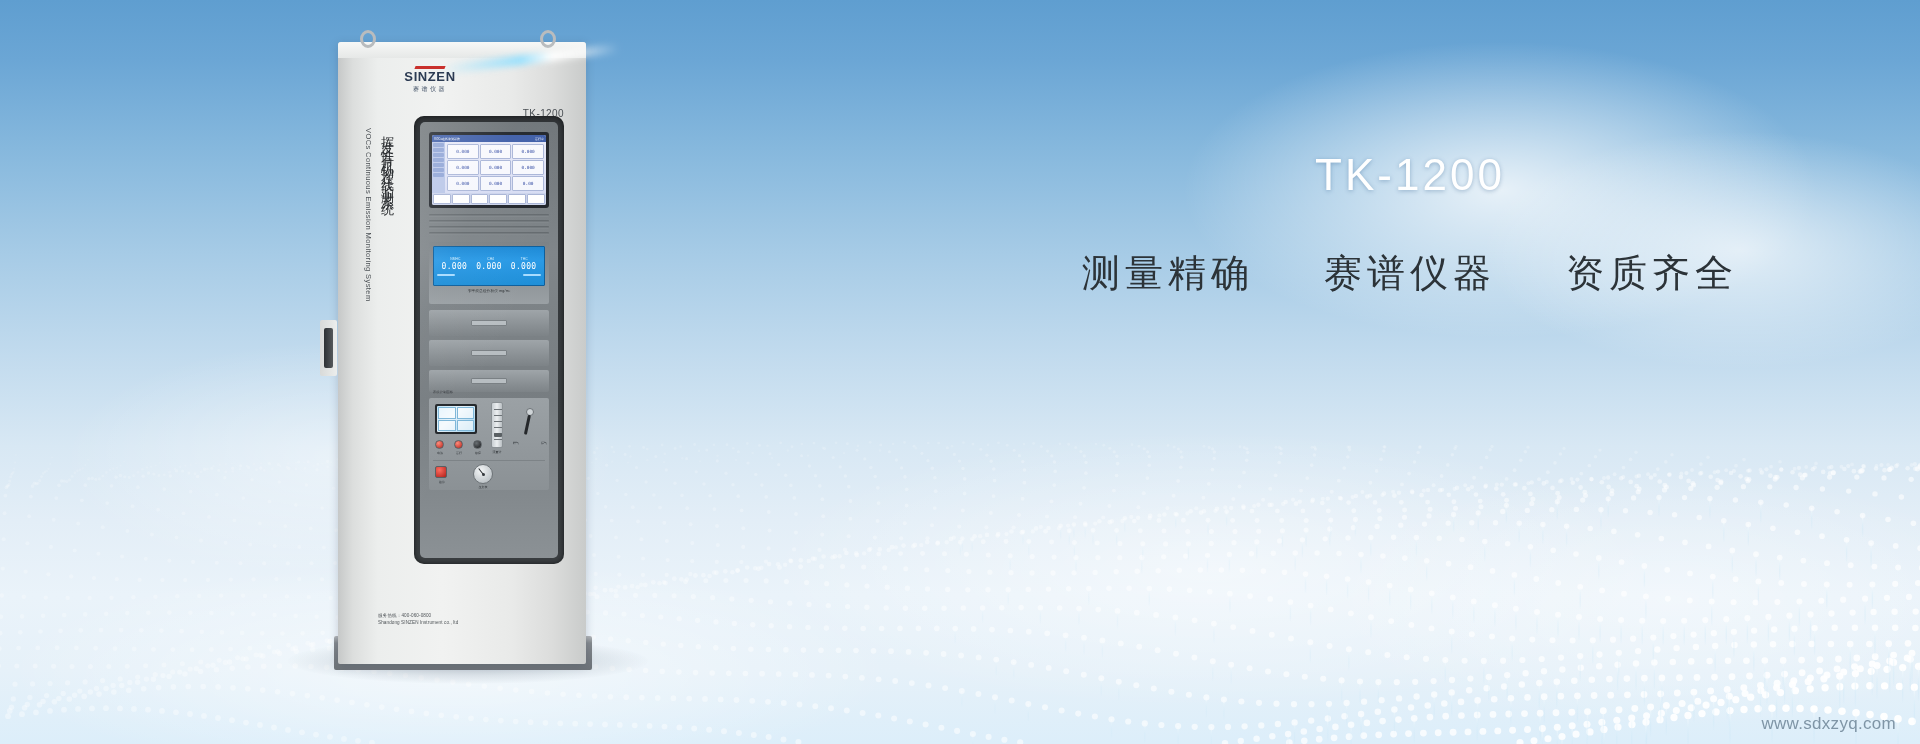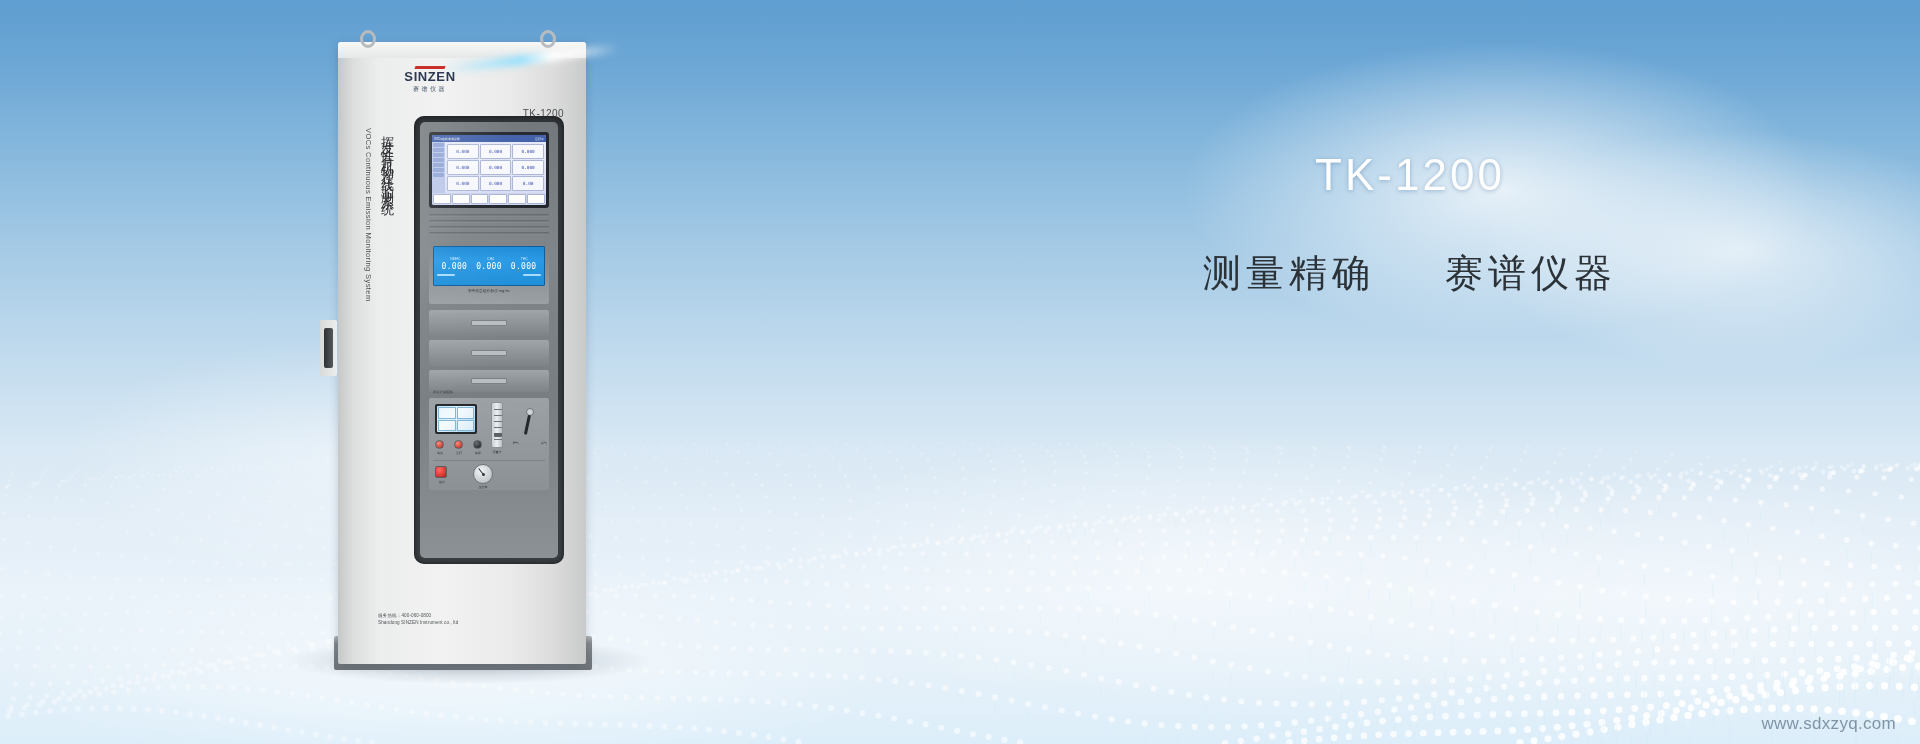--- a/index.html
+++ b/index.html
@@ -2828,17 +2828,18 @@
         <div>Shandong SINZEN Instrument co., ltd</div>
       </div>
     </div>
   </div>
 
   <div class="copy">
     <div class="model">TK-1200</div>
     <div class="features">
       <span>测量精确</span>
       <span>赛谱仪器</span>
+      <span>资质齐全</span>
     </div>
   </div>
 
   <div class="watermark">www.sdxzyq.com</div>
 </div>
 
 </body></html>

